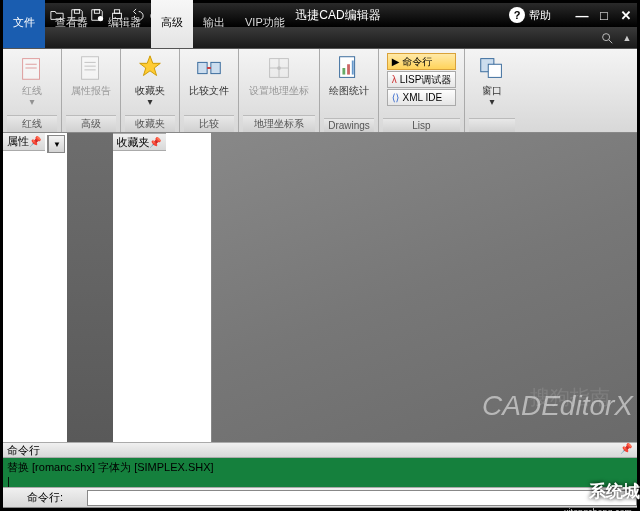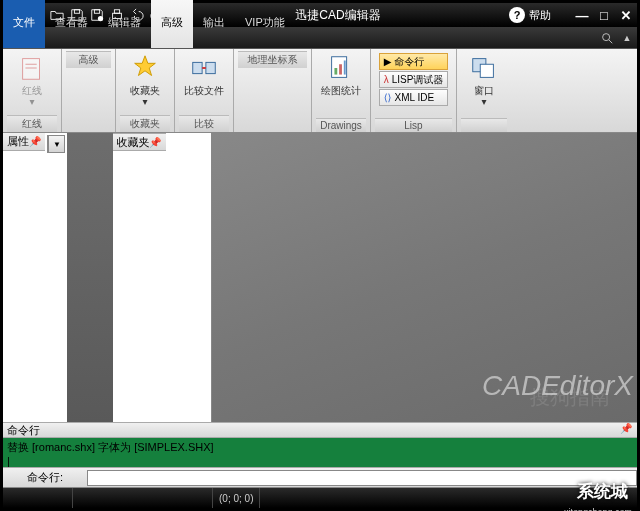--- a/index.html
+++ b/index.html
@@ -43,21 +43,21 @@
   .canvas { flex:1; background: linear-gradient(160deg,#888 0%, #777 50%, #6a6a6a 100%); position:relative;}
   .canvas-text { position:absolute; right:4px; bottom:20px; font-size:28px; color:#b8b8b8; font-family: Arial; font-style:italic;}
   .cmd-title { height:16px; font-size:11px; padding:0 4px; background:linear-gradient(#f0f0f0,#d8d8d8); border-top:1px solid #aaa; border-bottom:1px solid #aaa; display:flex; justify-content:space-between;}
   .cmd-log { height:30px; font-size:11px; padding:2px 4px; background:#15803d; border-bottom:1px solid #aaa; overflow:hidden; white-space:pre-line;}
   .cmd-input-row { height:20px; display:flex; align-items:center; background:linear-gradient(#f0f0f0,#d8d8d8); border-bottom:1px solid #888;}
   .cmd-lbl { font-size:11px; padding:0 24px;}
   .cmd-inp { flex:1; height:16px; border:1px solid #888; background:#fff; font-size:11px; padding:0 2px;}
   .status { height:20px; background:linear-gradient(#2a2a2a,#000); color:#ccc; font-size:10px; display:flex; align-items:center;}
   .st-seg { border-right:1px solid #444; padding:0 6px; height:100%; display:flex; align-items:center;}
   .watermark1 { position:absolute; right:30px; bottom:100px; color:rgba(255,255,255,0.12); font-size:20px; pointer-events:none;}
-  .watermark2 { position:absolute; right:12px; bottom:8px; color:#fff; font-size:17px; font-weight:bold; text-shadow:0 0 4px #000; pointer-events:none;}
+  .watermark2 { position:absolute; right:0; bottom:8px; color:#fff; font-size:17px; font-weight:bold; text-shadow:0 0 4px #000; pointer-events:none;}
   .watermark3 { position:absolute; right:8px; bottom:-6px; color:#ccc; font-size:9px; pointer-events:none;}
 </style>
 </head>
 <body>
 
 <div class="window">
 
   <div class="titlebar">
     <div class="cad-logo">CAD</div>
     <div class="qbtn">
@@ -137,20 +137,33 @@
                 <line x1="9" y1="12" x2="21" y2="12" stroke="#c33"></line>
                 <line x1="9" y1="16" x2="21" y2="16" stroke="#c33"></line>
               </svg>
             </div>
           <div class="rlbl"><span>红线</span><br>▾</div>
         </div>
       </div>
       <div class="rgroup-title">红线</div>
     </div>
     <div class="rgroup">
+      <div class="rgroup-body">
+        <div class="rbtn dis">
+          <div class="rico">
+              <svg viewBox="0 0 32 32">
+                <rect x="6" y="4" width="18" height="24" fill="#fff" stroke="#888"></rect>
+                <line x1="9" y1="10" x2="21" y2="10" stroke="#888"></line>
+                <line x1="9" y1="14" x2="21" y2="14" stroke="#888"></line>
+                <line x1="9" y1="18" x2="21" y2="18" stroke="#888"></line>
+              </svg>
+            </div>
+          <div class="rlbl">属性报告</div>
+        </div>
+      </div>
       <div class="rgroup-title">高级</div>
     </div>
     <div class="rgroup">
       <div class="rgroup-body">
         <div class="rbtn">
           <div class="rico">
               <svg viewBox="0 0 32 32">
                 <path d="M16 3l3 8h8l-6.5 5 2.5 8-7-5-7 5 2.5-8L5 11h8z" fill="#ffcc33" stroke="#cc9900"></path>
               </svg>
             </div>
@@ -168,20 +181,33 @@
                 <rect x="18" y="10" width="10" height="12" fill="#cde" stroke="#369"></rect>
                 <path d="M14 16h4" stroke="#c33" stroke-width="2"></path>
               </svg>
             </div>
           <div class="rlbl">比较文件</div>
         </div>
       </div>
       <div class="rgroup-title">比较</div>
     </div>
     <div class="rgroup" style="min-width:78px">
+      <div class="rgroup-body">
+        <div class="rbtn dis" style="width:72px">
+          <div class="rico">
+              <svg viewBox="0 0 32 32">
+                <rect x="6" y="6" width="20" height="20" fill="none" stroke="#888"></rect>
+                <line x1="6" y1="16" x2="26" y2="16" stroke="#888"></line>
+                <line x1="16" y1="6" x2="16" y2="26" stroke="#888"></line>
+                <circle cx="16" cy="16" r="2" fill="#888"></circle>
+              </svg>
+            </div>
+          <div class="rlbl">设置地理坐标</div>
+        </div>
+      </div>
       <div class="rgroup-title">地理坐标系</div>
     </div>
     <div class="rgroup">
       <div class="rgroup-body">
         <div class="rbtn">
           <div class="rico">
               <svg viewBox="0 0 32 32">
                 <rect x="6" y="4" width="16" height="22" fill="#fff" stroke="#369"></rect>
                 <rect x="9" y="16" width="3" height="7" fill="#6a6"></rect>
                 <rect x="14" y="12" width="3" height="11" fill="#c66"></rect>
@@ -254,22 +280,17 @@
     <span>命令行</span>
     <span class="pin">📌</span>
   </div>
   <div class="cmd-log">替换 [romanc.shx] 字体为 [SIMPLEX.SHX]
 |</div>
   <div class="cmd-input-row">
     <div class="cmd-lbl">命令行:</div>
     <input class="cmd-inp" style="">
   </div>
 
-  <div class="status">
-    <div class="st-seg" style="width:70px"></div>
-    <div class="st-seg" style="width:140px"></div>
-    <div class="st-seg">(0; 0; 0)</div>
-  </div>
 </div>
 
 <div class="watermark1">搜狗指南</div>
 <div class="watermark2">系统城</div>
 <div class="watermark3">xitongcheng.com</div>
 
 </body></html>

